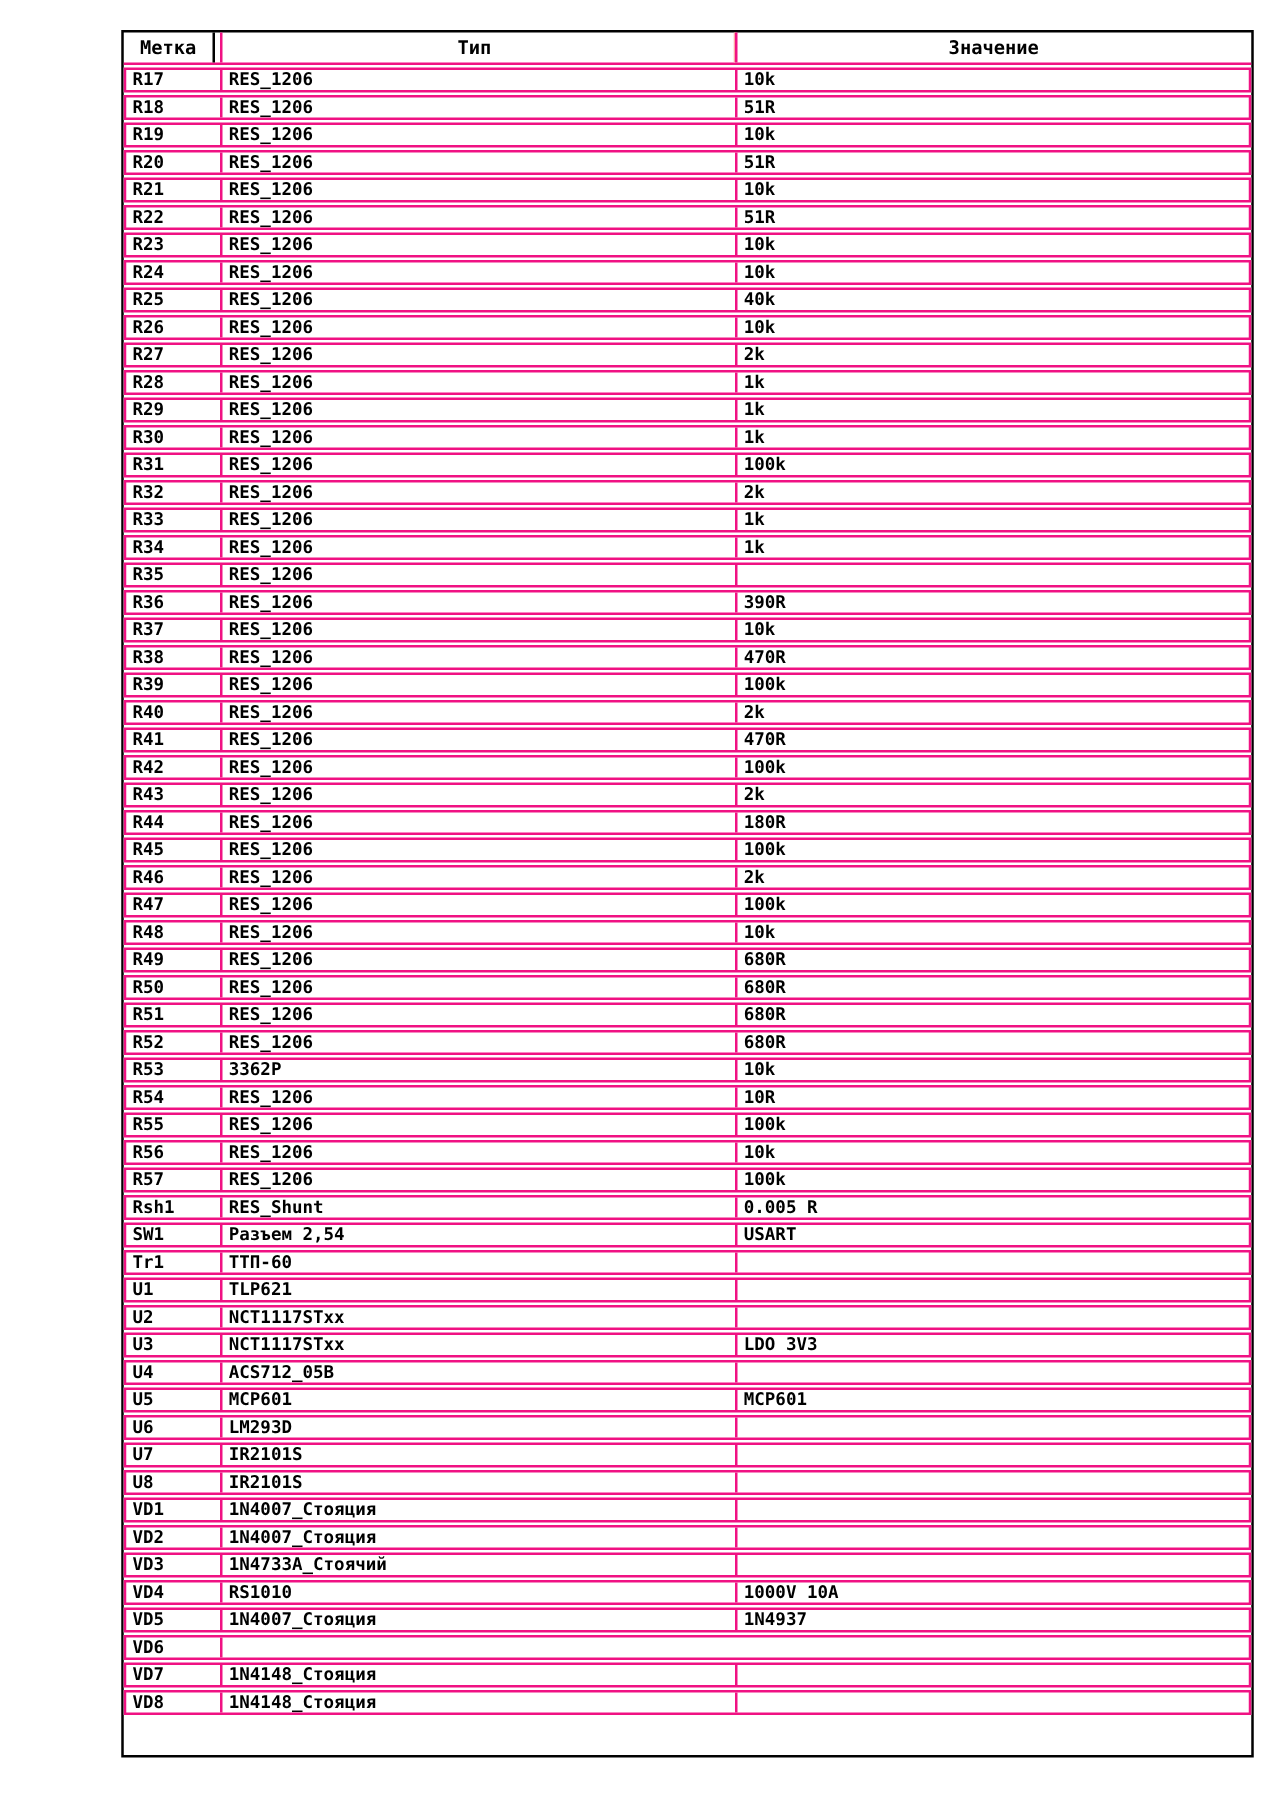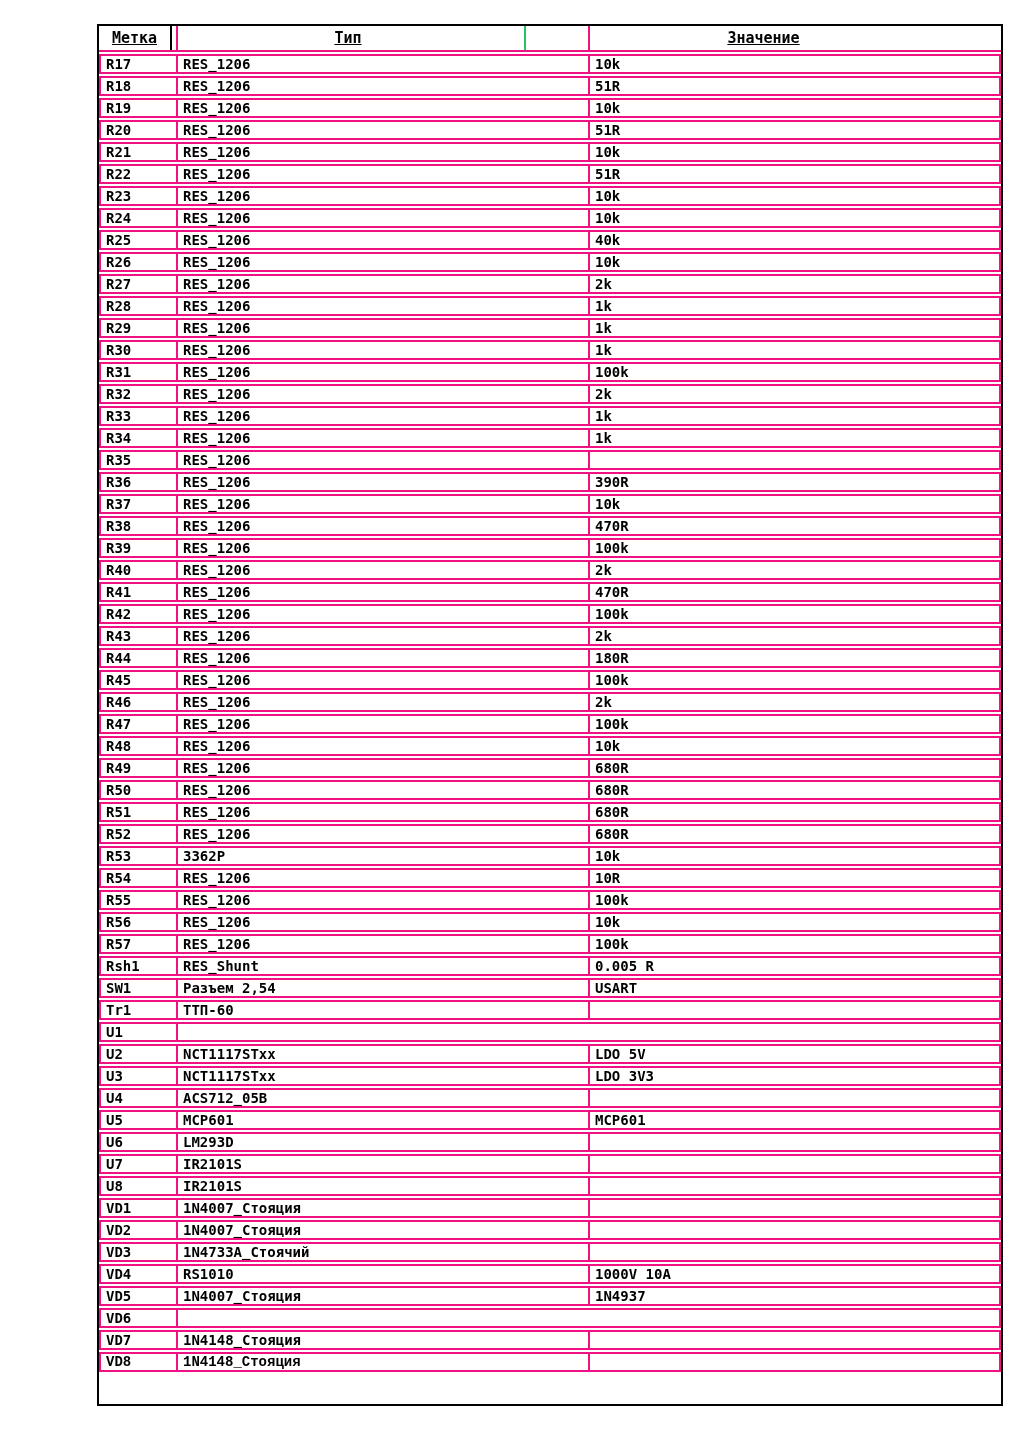--- a/index.html
+++ b/index.html
@@ -25,40 +25,39 @@
     display:flex;
     height:24px;
     border-bottom:2px solid var(--pink);
     margin-bottom:2px;
   }
   .hdr-cell{
     box-sizing:border-box;
     display:flex;align-items:center;justify-content:center;
     font-weight:bold;font-size:15px;color:#000;
     height:100%;
-    text-decoration:underline;
   }
   .hdr-c1{width:73px;border-right:2px solid #000;}
-  .hdr-c2{width:354px;border-right:2px solid #22c55e;}
+  .hdr-c2{width:417px;border-right:2px solid #fca5a5;}
   .hdr-c3{flex:1;text-align:right;}
   .hdr-pink-line{
     position:absolute;top:0;bottom:0;width:2px;background:var(--pink);
   }
   .hdr-pink-1{left:77px;}
   .hdr-pink-2{left:489px;}
   
   .row{
     box-sizing:border-box;
     display:flex;
     height:20px;
     border:2px solid var(--pink);
     margin-bottom:2px;
     background:#fff;
   }
-  .row:last-child{margin-bottom:16px;font-family:Liberation Mono, monospace;}
+  .row:last-child{margin-bottom:16px;}
   .cell{
     box-sizing:border-box;
     font-weight:bold;font-size:14px;line-height:16px;color:#000;
     padding:0 0 0 5px;
     white-space:nowrap;
     overflow:hidden;
   }
   .c1{width:77px;border-right:2px solid var(--pink);}
   .c2{width:412px;border-right:2px solid var(--pink);}
   .c3{flex:1;}
@@ -332,27 +331,27 @@
     <div class="cell c3">USART</div>
   </div>
 
   <div class="row">
     <div class="cell c1">Tr1</div>
     <div class="cell c2">ТТП-60</div>
   </div>
 
   <div class="row">
     <div class="cell c1">U1</div>
+    <div class="cell c2">TLP621</div>
     <div class="cell c3"></div>
   </div>
 
   <div class="row">
     <div class="cell c1">U2</div>
     <div class="cell c2">NCT1117STxx</div>
-    <div class="cell c3">LDO 5V</div>
   </div>
 
   <div class="row">
     <div class="cell c1">U3</div>
     <div class="cell c2">NCT1117STxx</div>
     <div class="cell c3">LDO 3V3</div>
   </div>
 
   <div class="row">
     <div class="cell c1">U4</div>

